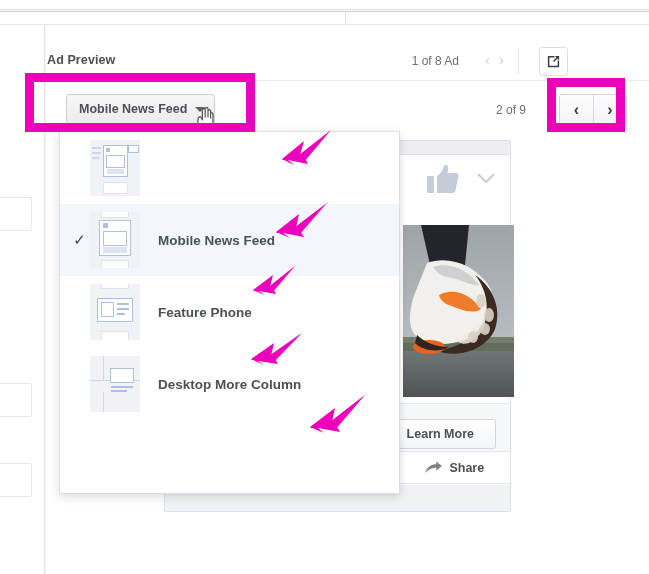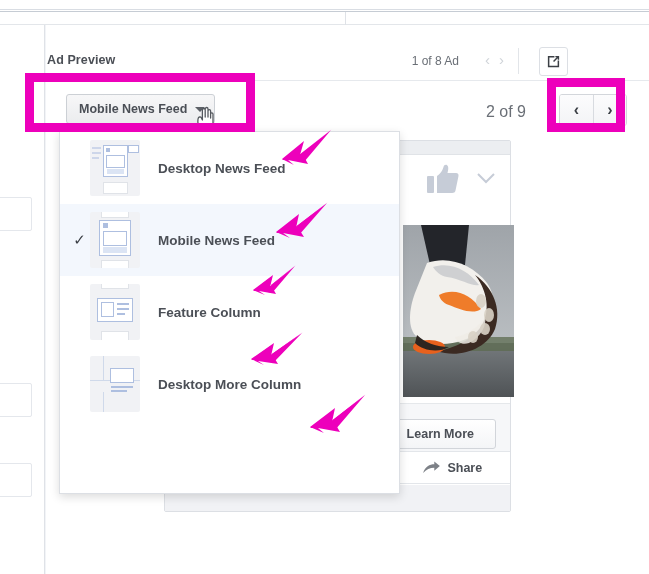--- a/index.html
+++ b/index.html
@@ -61,21 +61,21 @@
     font-size:12.5px; font-weight:bold; color:#4b4f56;
     white-space:nowrap;
   }
   .placement-caret {
     position:absolute; right:9px; top:50%; margin-top:-2px;
     width:0; height:0; border-left:5px solid transparent; border-right:5px solid transparent;
     border-top:5px solid #5c6066;
   }
   .preview-count {
     position:absolute; right:123px; top:22px;
-    font-size:16px; color:#6a6f76; white-space:nowrap;
+    font-size:12px; color:#6a6f76; white-space:nowrap;
   }
   .prevnext {
     position:absolute; right:22px; top:13px;
     display:flex; background:#fff; border:1px solid #d3d6db; border-radius:3px; overflow:hidden;
   }
   .pn-btn {
     width:33px; height:30px; background:linear-gradient(#fcfcfd,#f3f4f6);
     display:flex; align-items:center; justify-content:center;
     font-size:16px; font-weight:bold; color:#3b3f45;
   }
@@ -100,21 +100,21 @@
   }
   .ad-actions {
     position:absolute; left:0; bottom:27px; width:100%; height:33px;
     background:#ffffff; border-top:1px solid #e3e6ea; border-bottom:1px solid #e3e6ea;
     display:flex; align-items:center;
   }
   .ad-action {
     flex:1; display:flex; align-items:center; justify-content:center; gap:7px;
     font-size:12.5px; font-weight:bold; color:#4b4f56; height:100%;
   }
-  .ad-action + .ad-action { border-left:1px solid #c2410c; }
+  .ad-action + .ad-action { border-left:7px solid #c2410c; }
   .ad-card-foot { position:absolute; left:0; bottom:0; width:100%; height:26px; background:#f1f2f5; }
 
   
   .dropdown {
     position:absolute; left:59px; top:131px; width:341px; height:363px;
     background:#ffffff; border:1px solid #dcdfe4;
     box-shadow:0 3px 9px rgba(0,0,0,.14);
     overflow:hidden; z-index:30;
   }
   .dd-item {
@@ -273,21 +273,20 @@
         <div class="gd" style="left:2px;top:7px;width:9px;height:2px;opacity:.55"></div>
         <div class="gd" style="left:2px;top:12px;width:9px;height:2px;opacity:.55"></div>
         <div class="gd" style="left:2px;top:17px;width:7px;height:2px;opacity:.55"></div>
         <div class="gb" style="left:38px;top:5px;width:11px;height:8px;"></div>
         <div class="gb" style="left:13px;top:5px;width:25px;height:32px;"></div>
         <div class="gd" style="left:16px;top:8px;width:4px;height:4px;"></div>
         <div class="gb" style="left:16px;top:15px;width:19px;height:13px;"></div>
         <div class="gf" style="left:17px;top:29px;width:17px;height:5px;"></div>
         <div class="gb" style="left:13px;top:42px;width:25px;height:12px; border-color:#e0e3e8;"></div>
       </div>
-      <span class="dd-label">Desktop News Feed</span>
     </div>
 
     <div class="dd-item selected">
       <span class="dd-check">✓</span>
       <div class="dd-icon">
         <div class="gb" style="left:11px;top:-4px;width:28px;height:10px; border-color:#e0e3e8;"></div>
         <div class="gb" style="left:9px;top:8px;width:32px;height:36px;"></div>
         <div class="gd" style="left:13px;top:11px;width:5px;height:5px;"></div>
         <div class="gb" style="left:13px;top:19px;width:24px;height:15px;"></div>
         <div class="gf" style="left:13px;top:35px;width:24px;height:6px;"></div>
@@ -299,21 +298,21 @@
     <div class="dd-item">
       <div class="dd-icon">
         <div class="gb" style="left:11px;top:-5px;width:28px;height:10px; border-color:#e0e3e8;"></div>
         <div class="gb" style="left:7px;top:14px;width:36px;height:24px;"></div>
         <div class="gb" style="left:11px;top:18px;width:13px;height:15px;"></div>
         <div class="gd" style="left:27px;top:19px;width:12px;height:2px;"></div>
         <div class="gd" style="left:27px;top:24px;width:12px;height:2px;"></div>
         <div class="gd" style="left:27px;top:29px;width:8px;height:2px;"></div>
         <div class="gb" style="left:11px;top:47px;width:28px;height:12px; border-color:#e0e3e8;"></div>
       </div>
-      <span class="dd-label">Feature Column</span>
+      <span class="dd-label">Feature Phone</span>
     </div>
 
 
     <div class="dd-item">
       <div class="dd-icon">
         <div class="gd" style="left:13px;top:-2px;width:1px;height:26px;opacity:.5"></div>
         <div class="gd" style="left:0;top:24px;width:50px;height:1px;opacity:.5"></div>
         <div class="gb" style="left:20px;top:12px;width:24px;height:15px;"></div>
         <div class="gd" style="left:21px;top:30px;width:22px;height:2px;"></div>
         <div class="gd" style="left:21px;top:34px;width:16px;height:2px;"></div>

